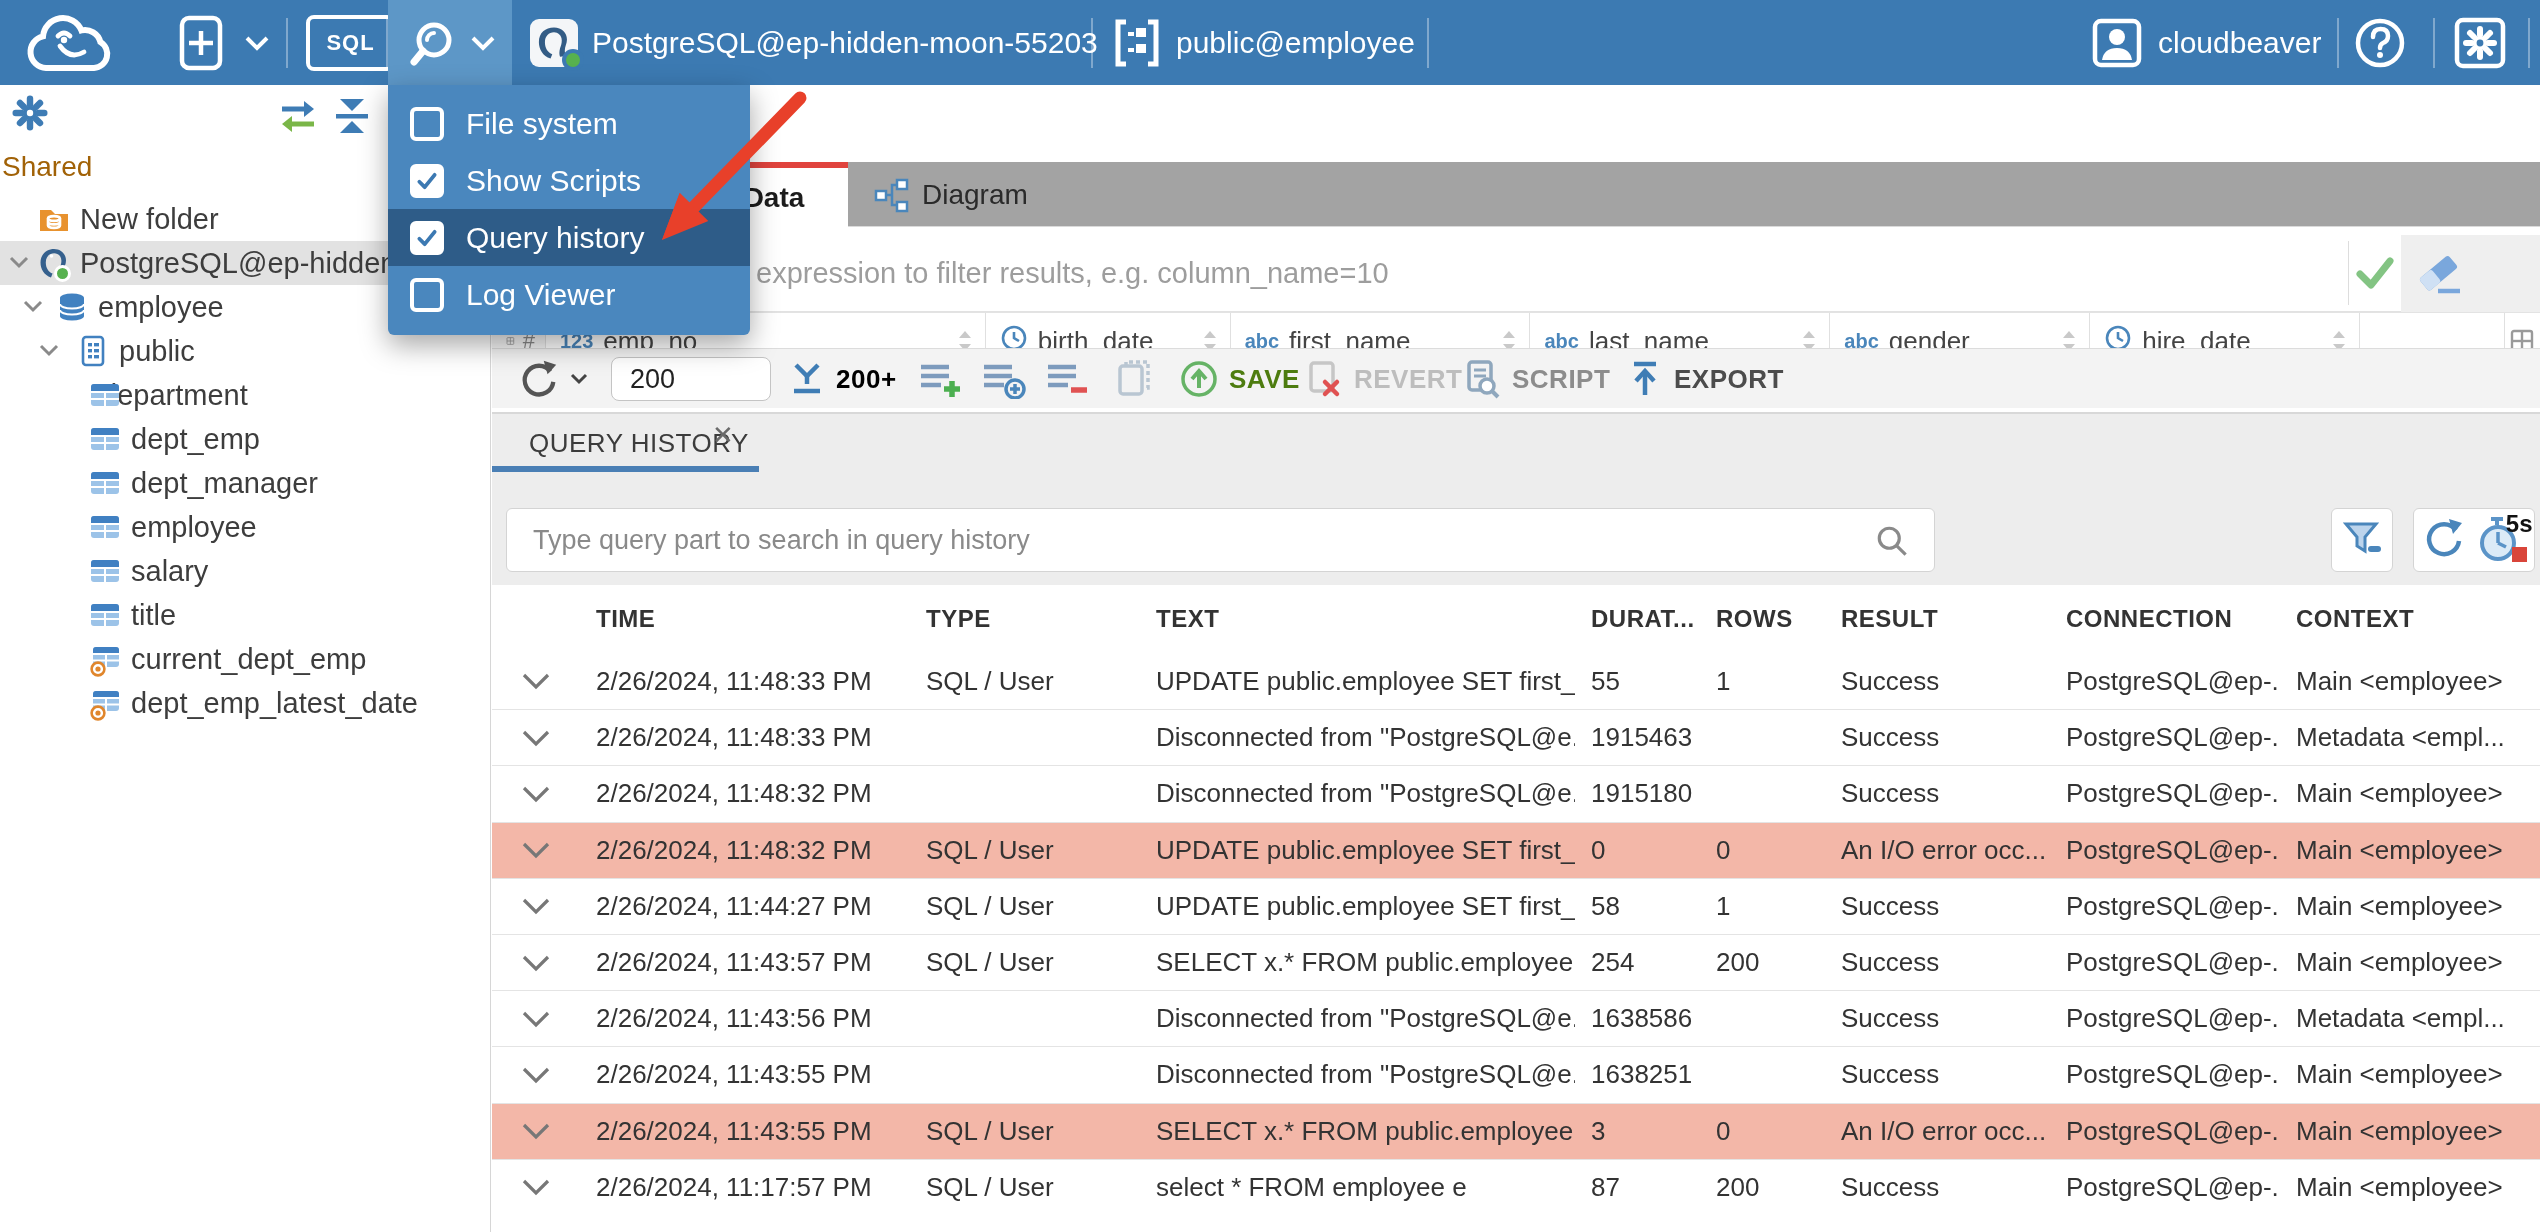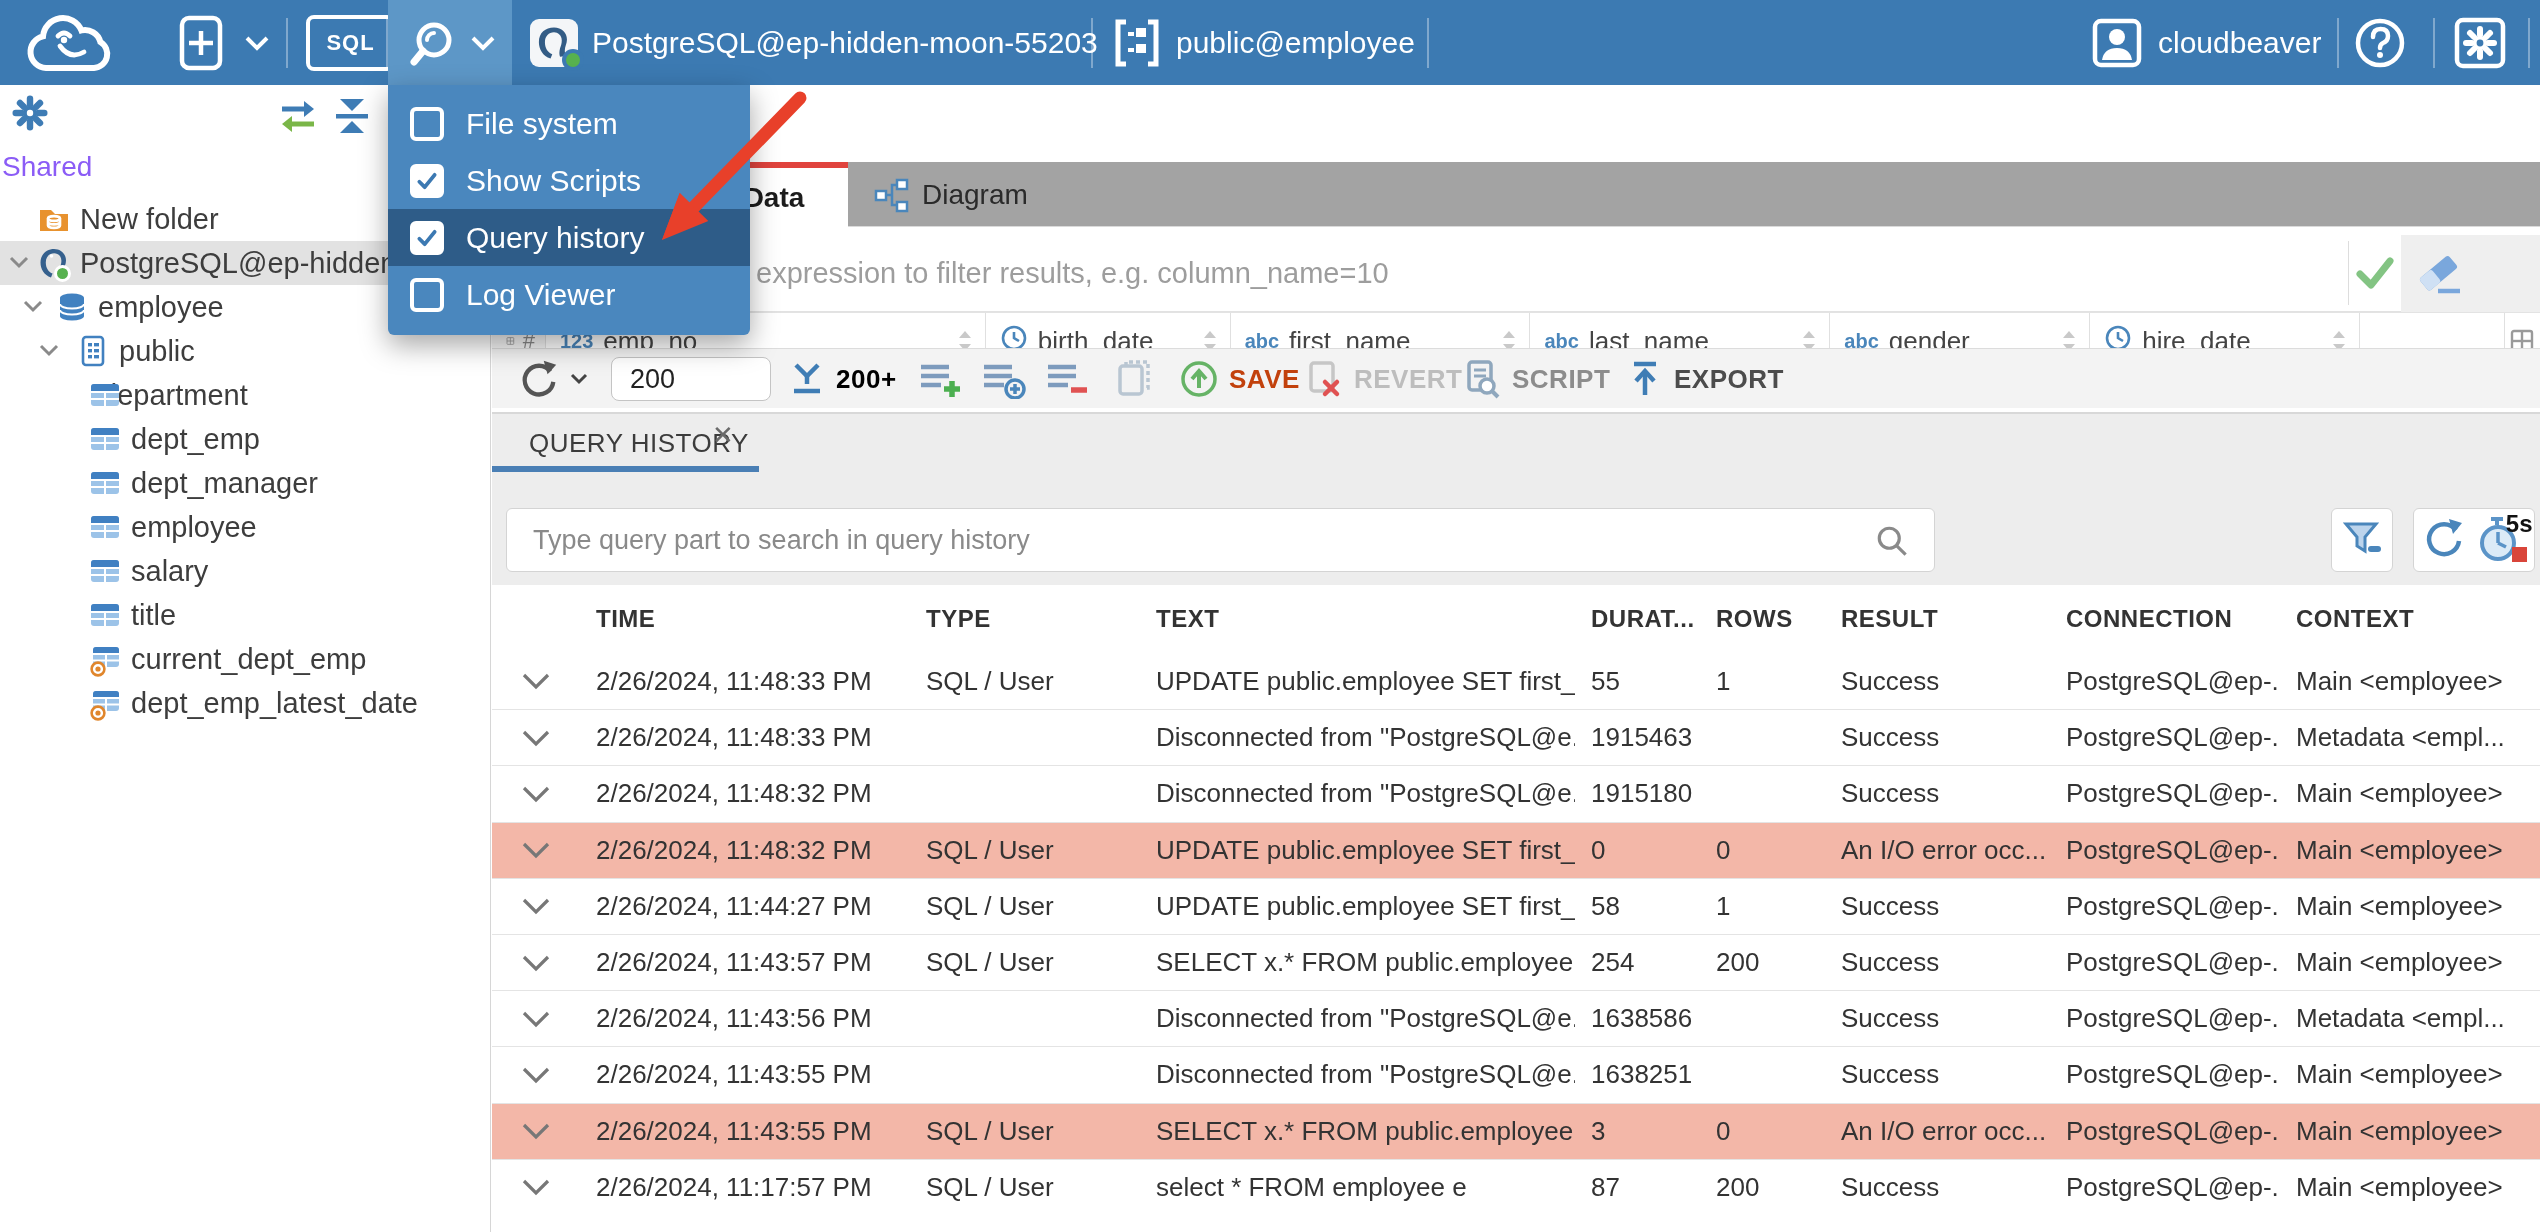--- a/index.html
+++ b/index.html
@@ -17,21 +17,21 @@
   .tools-active { background:#5d97c7; }
   .pg-tile { width:48px; height:48px; background:#f4f6f8; border-radius:9px; position:relative; display:flex; align-items:center; justify-content:center; }
   .pg-dot { position:absolute; right:-6px; bottom:-4px; width:22px; height:22px; border-radius:50%; background:#57b14f; border:4px solid #3c7ab2; }
 
   
   .sidebar { position:absolute; left:0; top:85px; width:491px; height:1147px; background:#fff; border-right:1px solid #d6d6d6; overflow:hidden; }
   .sb-toolbar { position:relative; height:58px; }
   .sb-gear { position:absolute; left:10px; top:8px; }
   .sb-sync { position:absolute; left:276px; top:12px; }
   .sb-collapse { position:absolute; left:332px; top:12px; }
-  .sb-section { margin:8px 0 4px 2px; font-size:28px; color:#8b5cf6; }
+  .sb-section { margin:8px 0 4px 2px; font-size:28px; color:#a16207; }
   .tree { position:relative; margin-top:14px; }
   .tree-row { position:relative; height:44px; display:flex; align-items:center; white-space:nowrap; overflow:hidden; }
   .tree-row.selected { background:#e2e2e2; }
   .tree-chevron { position:absolute; top:14px; }
   .tree-icon { position:absolute; top:6px; width:32px; height:32px; }
   .tree-label { font-size:29px; color:#3d3d3d; }
   .pg-tree-dot { position:absolute; width:17px; height:17px; border-radius:50%; background:#57b14f; border:3px solid #fff; }
 
   
   .main { position:absolute; left:492px; top:85px; width:2048px; height:1147px; background:#fff; }
@@ -573,21 +573,21 @@
         <rect x="8" y="8" width="22" height="28" rx="3" fill="none" stroke="#b9c6d2" stroke-width="3.5"></rect>
         <path d="M14 8 V4 h22 v26 h-4" fill="none" stroke="#b9c6d2" stroke-width="3.5" stroke-dasharray="4 3"></path>
       </svg>
     </div>
     <div class="gt" style="left:687px">
       <svg width="40" height="40" viewBox="0 0 40 40">
         <circle cx="20" cy="20" r="16" fill="none" stroke="#66b366" stroke-width="3.5"></circle>
         <line x1="20" y1="29" x2="20" y2="14" stroke="#66b366" stroke-width="4"></line>
         <polyline points="13,20 20,12 27,20" fill="none" stroke="#66b366" stroke-width="4"></polyline>
       </svg>
-      <span class="gt-label" style="color:#c2410c">SAVE</span>
+      <span class="gt-label" style="color:#4d7c0f">SAVE</span>
     </div>
     <div class="gt" style="left:810px">
       <svg width="42" height="42" viewBox="0 0 42 42">
         <rect x="9" y="5" width="22" height="28" rx="3" fill="none" stroke="#c6c6c6" stroke-width="3.5"></rect>
         <g stroke="#e05252" stroke-width="4.5" stroke-linecap="round">
             <line x1="23" y1="24" x2="35" y2="36"></line>
             <line x1="35" y1="24" x2="23" y2="36"></line>
           </g>
       </svg>
       <span class="gt-label" style="color:#bdbdbd">REVERT</span>

